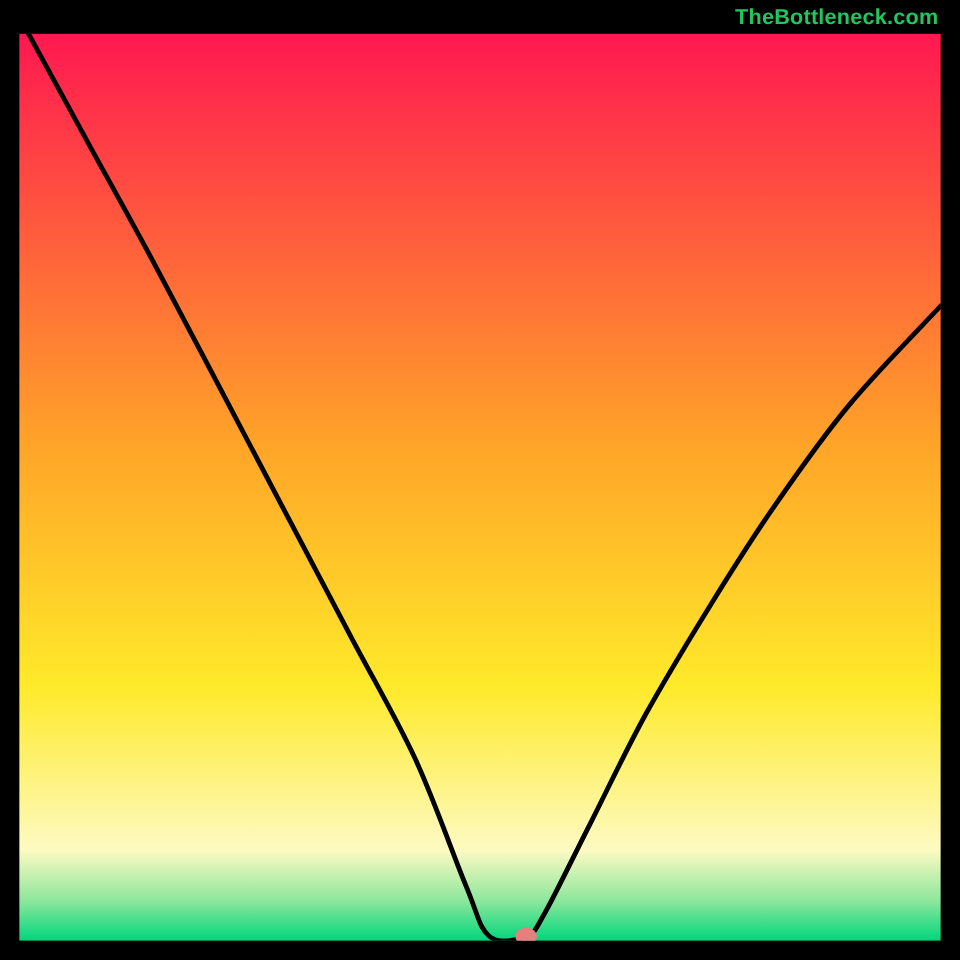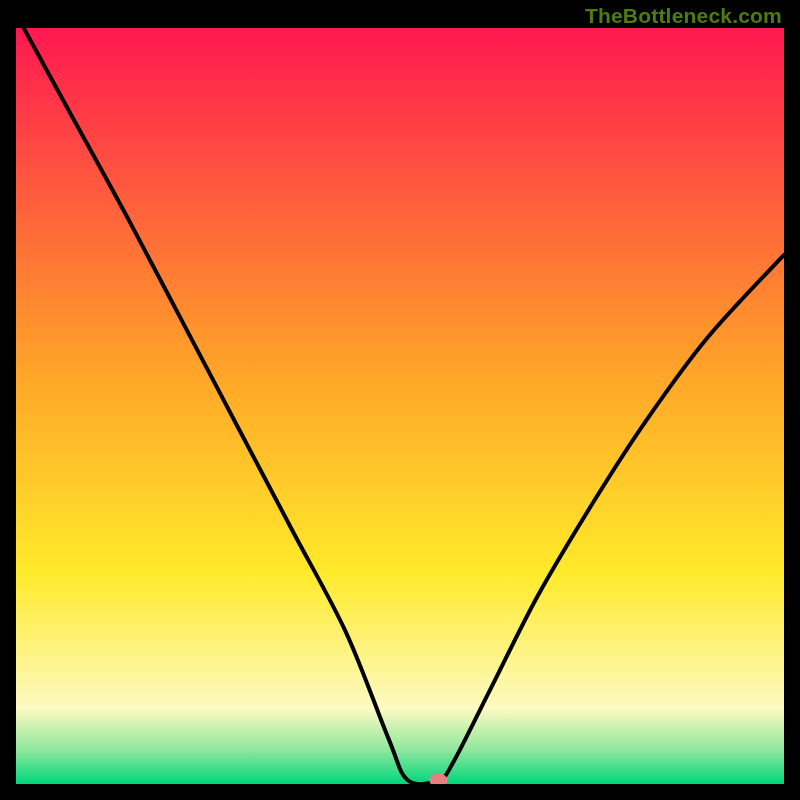--- a/index.html
+++ b/index.html
@@ -16,22 +16,22 @@
     left: 16px;
     top: 28px;
     width: 768px;
     height: 756px;
     background: #000;
   }
   .watermark {
     position: absolute;
     top: 4px;
     right: 18px;
-    color: #4d7c0f;
-    font-size: 21px;
+    color: #22c55e;
+    font-size: 18px;
     font-weight: 600;
     letter-spacing: 0.2px;
     text-align: center;
   }
   svg { display: block; }
 </style>
 </head>
 <body>
 
 <div class="watermark">TheBottleneck.com</div>

